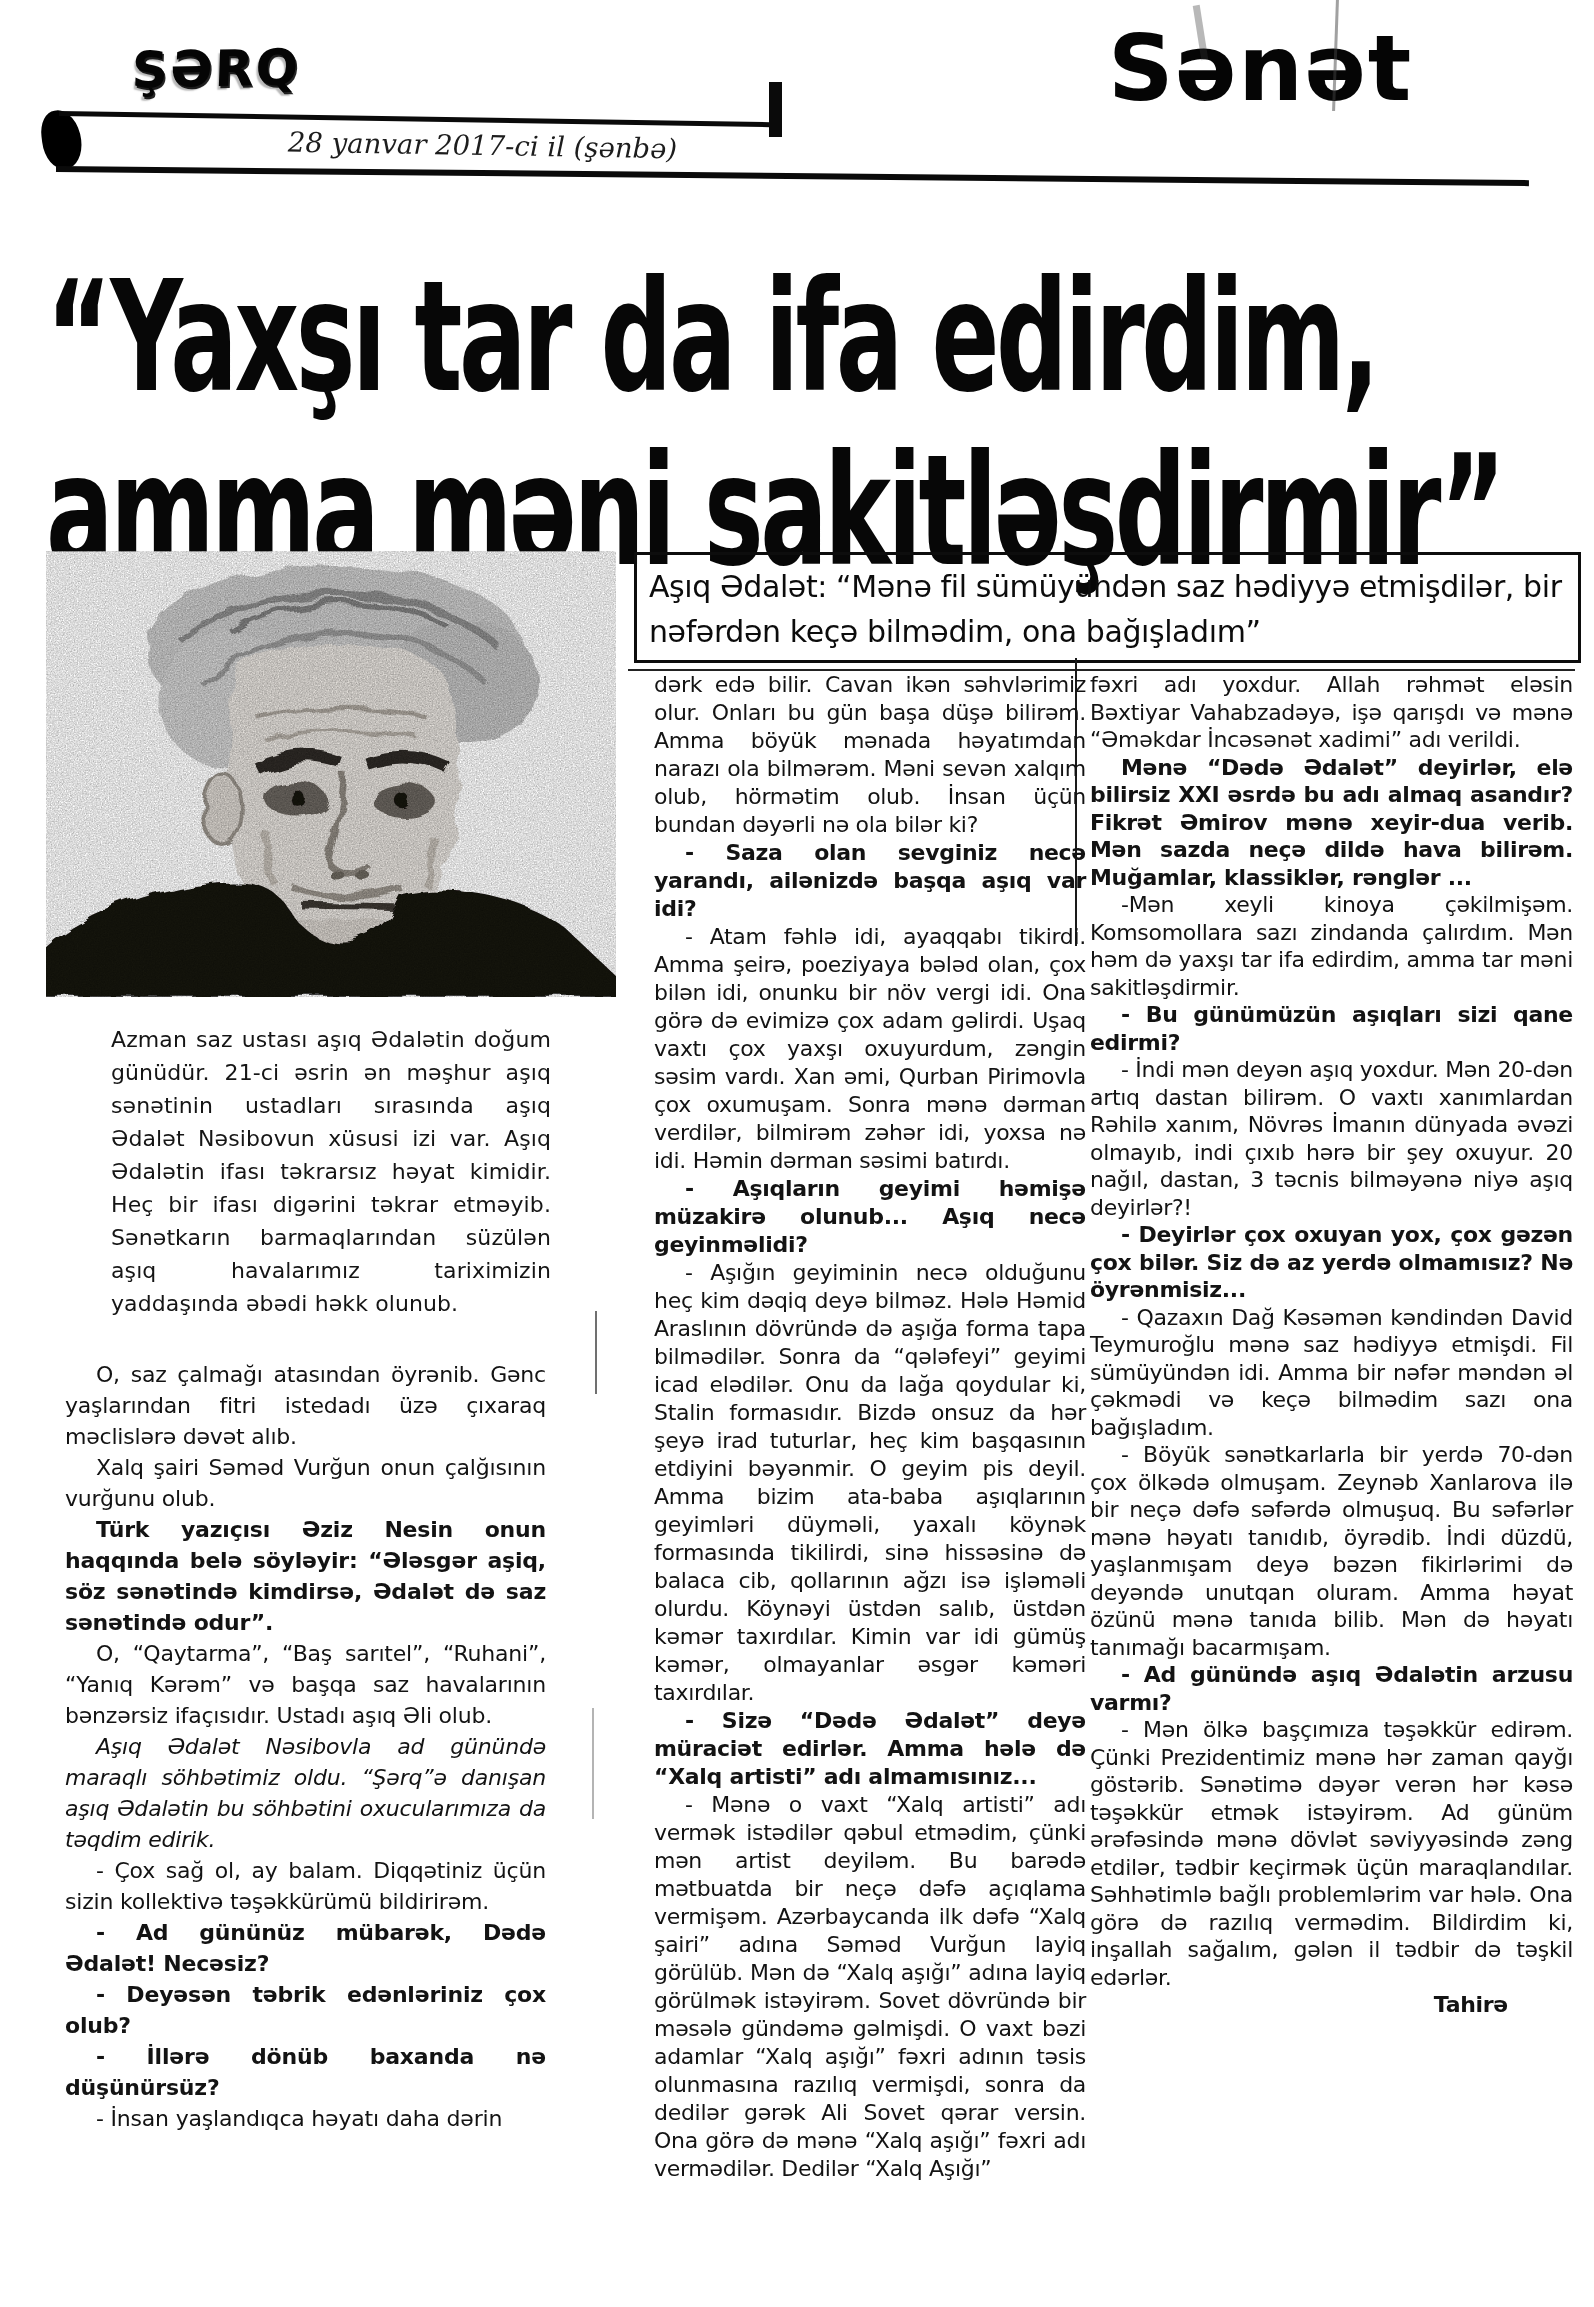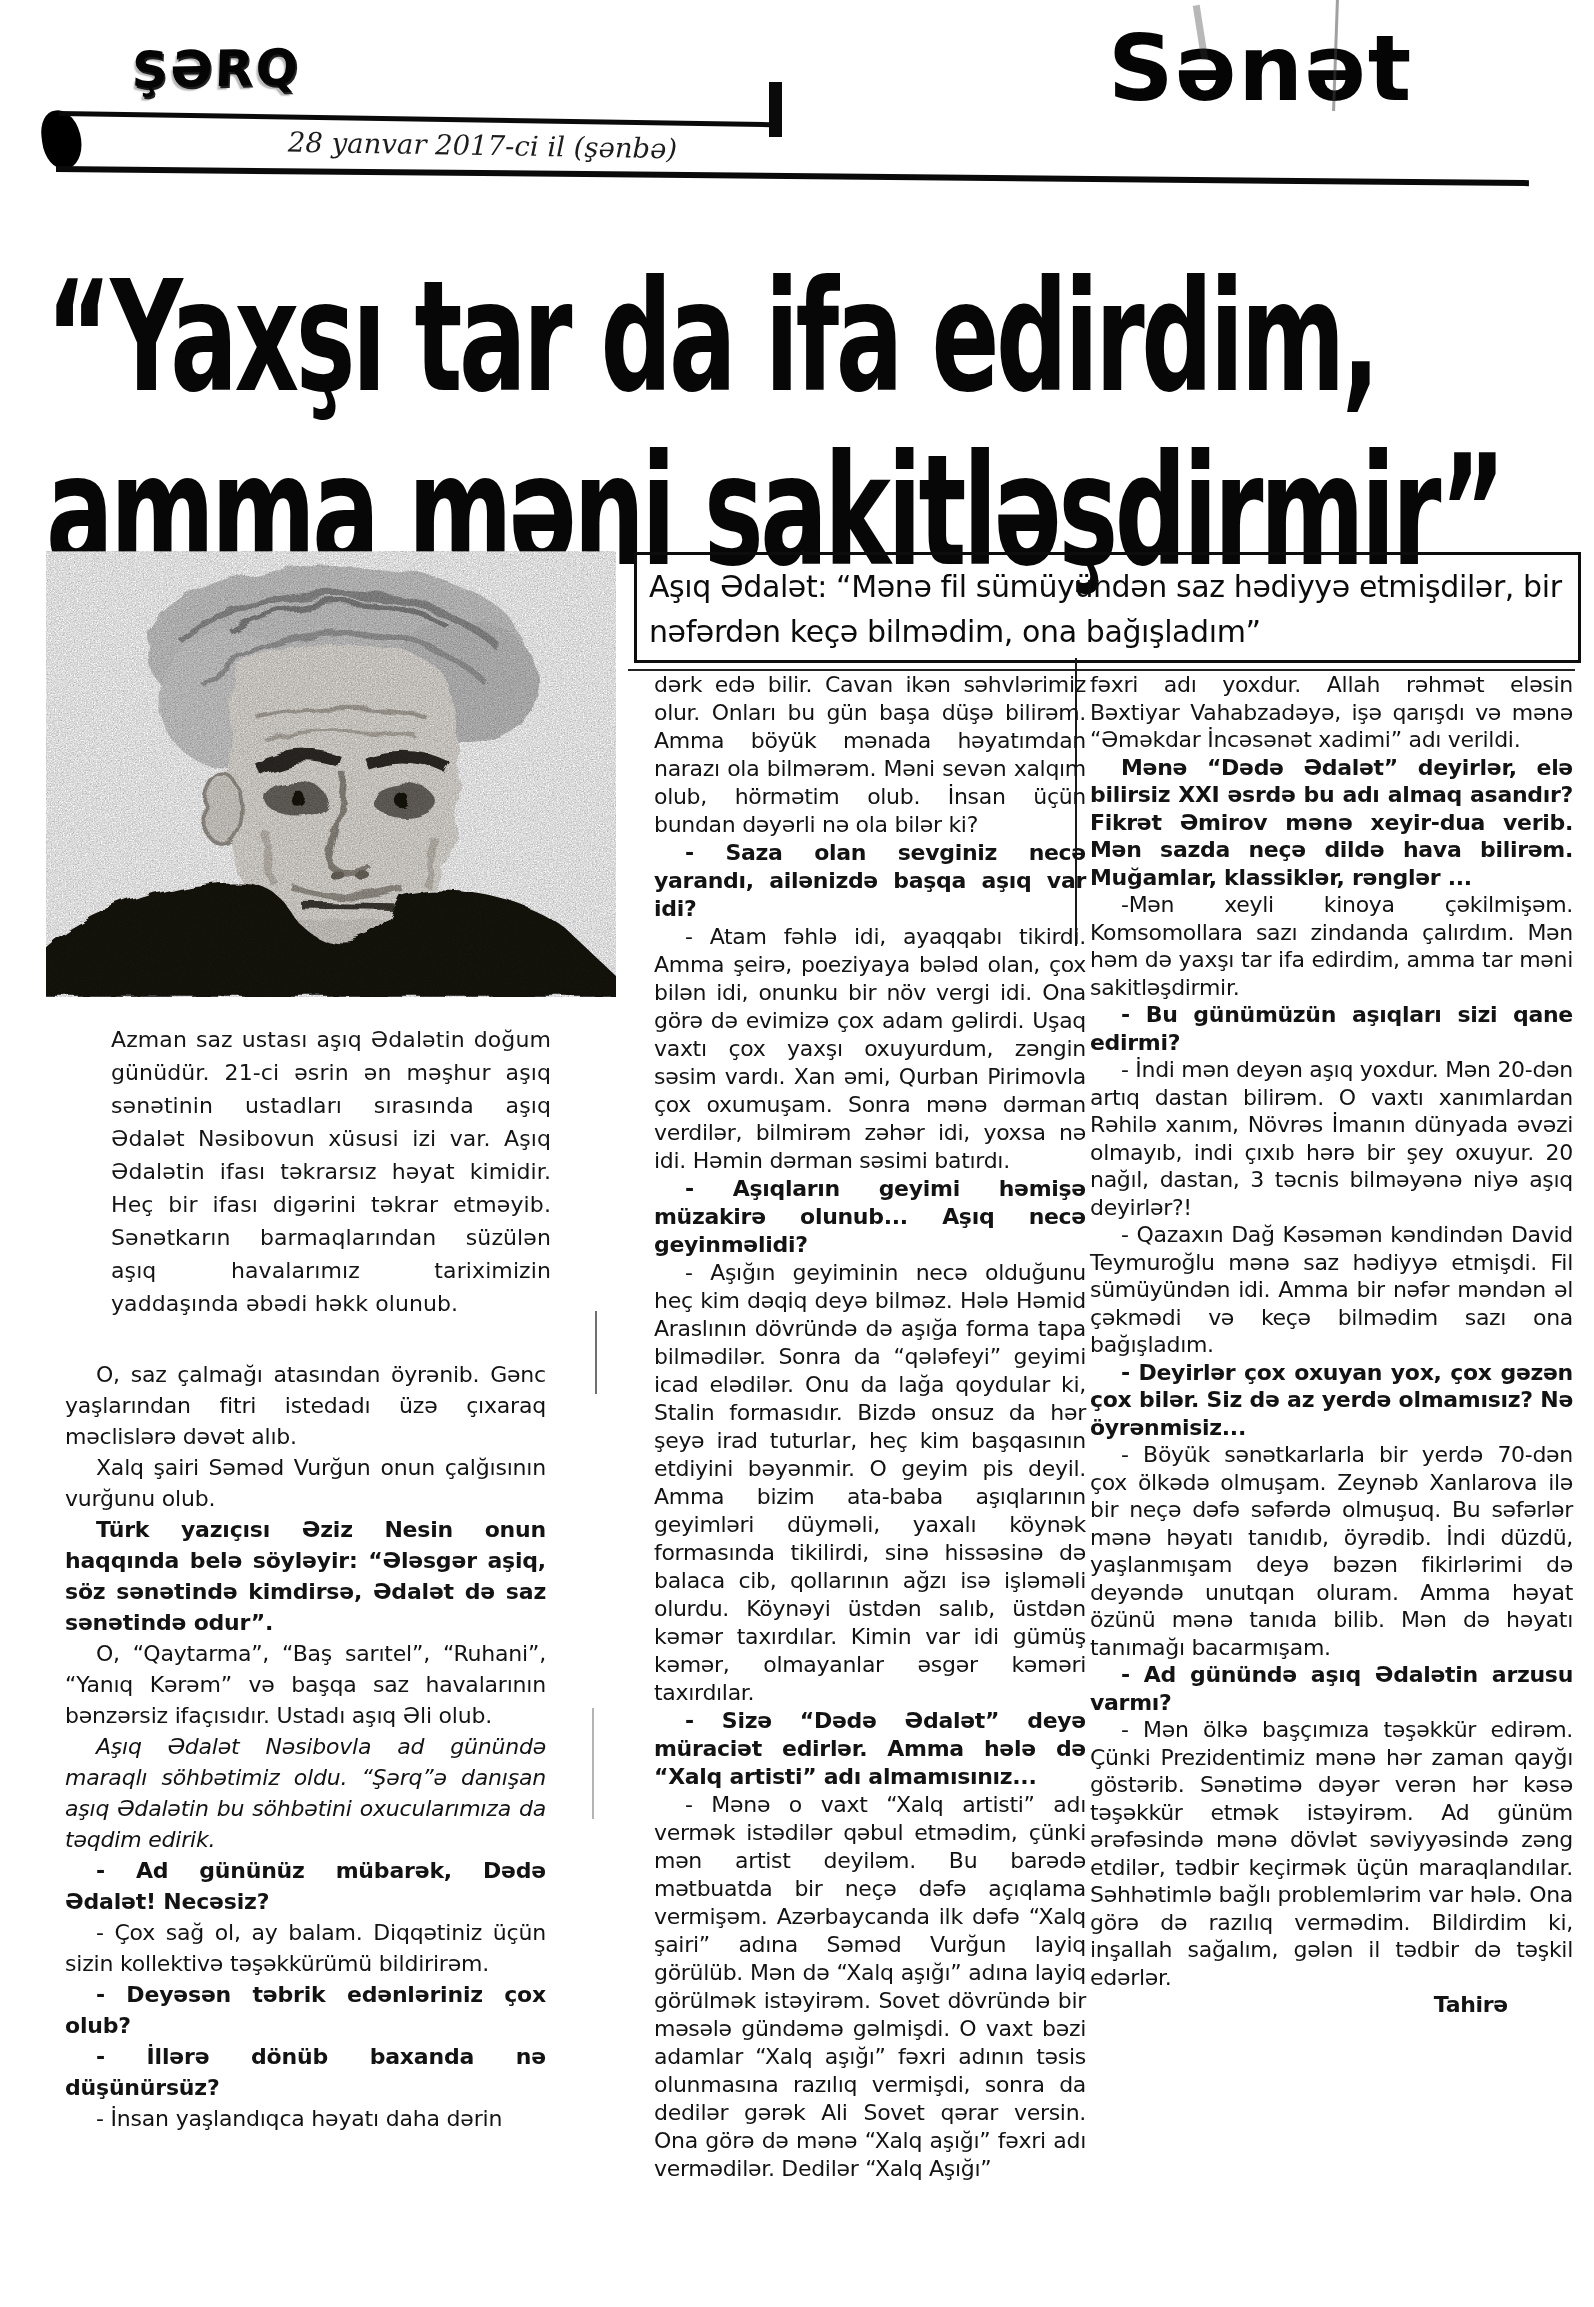--- a/index.html
+++ b/index.html
@@ -133,22 +133,22 @@
   <div class="vrule3"></div>
 
   <div class="caption">Azman saz ustası aşıq Ədalətin doğum günüdür. 21-ci əsrin ən məşhur aşıq sənətinin ustadları sırasında aşıq Ədalət Nəsibovun xüsusi izi var. Aşıq Ədalətin ifası təkrarsız həyat kimidir. Heç bir ifası digərini təkrar etməyib. Sənətkarın barmaqlarından süzülən aşıq havalarımız tariximizin yaddaşında əbədi həkk olunub.</div>
 
   <div class="col col-left">
     <p class="ind">O, saz çalmağı atasından öyrənib. Gənc yaşlarından fitri istedadı üzə çıxaraq məclislərə dəvət alıb.</p>
     <p class="ind">Xalq şairi Səməd Vurğun onun çalğısının vurğunu olub.</p>
     <p class="ind q">Türk yazıçısı Əziz Nesin onun haqqında belə söyləyir: “Ələsgər aşiq, söz sənətində kimdirsə, Ədalət də saz sənətində odur”.</p>
     <p class="ind">O, “Qaytarma”, “Baş sarıtel”, “Ruhani”, “Yanıq Kərəm” və başqa saz havalarının bənzərsiz ifaçısıdır. Ustadı aşıq Əli olub.</p>
     <p class="ind intro">Aşıq Ədalət Nəsibovla ad günündə maraqlı söhbətimiz oldu. “Şərq”ə danışan aşıq Ədalətin bu söhbətini oxucularımıza da təqdim edirik.</p>
+    <p class="ind">- Çox sağ ol, ay balam. Diqqətiniz üçün sizin kollektivə təşəkkürümü bildirirəm.</p>
     <p class="ind q">- Ad gününüz mübarək, Dədə Ədalət! Necəsiz?</p>
-    <p class="ind">- Çox sağ ol, ay balam. Diqqətiniz üçün sizin kollektivə təşəkkürümü bildirirəm.</p>
     <p class="ind q">- Deyəsən təbrik edənləriniz çox olub?</p>
     <p class="ind q">- İllərə dönüb baxanda nə düşünürsüz?</p>
     <p class="ind">- İnsan yaşlandıqca həyatı daha dərin</p>
   </div>
 
   <div class="col col-mid">
     <p>dərk edə bilir. Cavan ikən səhvlərimiz olur. Onları bu gün başa düşə bilirəm. Amma böyük mənada həyatımdan narazı ola bilmərəm. Məni sevən xalqım olub, hörmətim olub. İnsan üçün bundan dəyərli nə ola bilər ki?</p>
     <p class="ind q">- Saza olan sevginiz necə yarandı, ailənizdə başqa aşıq var idi?</p>
     <p class="ind">- Atam fəhlə idi, ayaqqabı tikirdi. Amma şeirə, poeziyaya bələd olan, çox bilən idi, onunku bir növ vergi idi. Ona görə də evimizə çox adam gəlirdi. Uşaq vaxtı çox yaxşı oxuyurdum, zəngin səsim vardı. Xan əmi, Qurban Pirimovla çox oxumuşam. Sonra mənə dərman verdilər, bilmirəm zəhər idi, yoxsa nə idi. Həmin dərman səsimi batırdı.</p>
     <p class="ind q">- Aşıqların geyimi həmişə müzakirə olunub... Aşıq necə geyinməlidi?</p>
@@ -156,22 +156,22 @@
     <p class="ind q">- Sizə “Dədə Ədalət” deyə müraciət edirlər. Amma hələ də “Xalq artisti” adı almamısınız...</p>
     <p class="ind">- Mənə o vaxt “Xalq artisti” adı vermək istədilər qəbul etmədim, çünki mən artist deyiləm. Bu barədə mətbuatda bir neçə dəfə açıqlama vermişəm. Azərbaycanda ilk dəfə “Xalq şairi” adına Səməd Vurğun layiq görülüb. Mən də “Xalq aşığı” adına layiq görülmək istəyirəm. Sovet dövründə bir məsələ gündəmə gəlmişdi. O vaxt bəzi adamlar “Xalq aşığı” fəxri adının təsis olunmasına razılıq vermişdi, sonra da dedilər gərək Ali Sovet qərar versin. Ona görə də mənə “Xalq aşığı” fəxri adı vermədilər. Dedilər “Xalq Aşığı”</p>
   </div>
 
   <div class="col col-right">
     <p>fəxri adı yoxdur. Allah rəhmət eləsin Bəxtiyar Vahabzadəyə, işə qarışdı və mənə “Əməkdar İncəsənət xadimi” adı verildi.</p>
     <p class="ind q">Mənə “Dədə Ədalət” deyirlər, elə bilirsiz XXI əsrdə bu adı almaq asandır? Fikrət Əmirov mənə xeyir-dua verib. Mən sazda neçə dildə hava bilirəm. Muğamlar, klassiklər, rənglər ...</p>
     <p class="ind">-Mən xeyli kinoya çəkilmişəm. Komsomollara sazı zindanda çalırdım. Mən həm də yaxşı tar ifa edirdim, amma tar məni sakitləşdirmir.</p>
     <p class="ind q">- Bu günümüzün aşıqları sizi qane edirmi?</p>
     <p class="ind">- İndi mən deyən aşıq yoxdur. Mən 20-dən artıq dastan bilirəm. O vaxtı xanımlardan Rəhilə xanım, Növrəs İmanın dünyada əvəzi olmayıb, indi çıxıb hərə bir şey oxuyur. 20 nağıl, dastan, 3 təcnis bilməyənə niyə aşıq deyirlər?!</p>
+    <p class="ind q">- Deyirlər çox oxuyan yox, çox gəzən çox bilər. Siz də az yerdə olmamısız? Nə öyrənmisiz...</p>
     <p class="ind">- Qazaxın Dağ Kəsəmən kəndindən David Teymuroğlu mənə saz hədiyyə etmişdi. Fil sümüyündən idi. Amma bir nəfər məndən əl çəkmədi və keçə bilmədim sazı ona bağışladım.</p>
-    <p class="ind q">- Deyirlər çox oxuyan yox, çox gəzən çox bilər. Siz də az yerdə olmamısız? Nə öyrənmisiz...</p>
     <p class="ind">- Böyük sənətkarlarla bir yerdə 70-dən çox ölkədə olmuşam. Zeynəb Xanlarova ilə bir neçə dəfə səfərdə olmuşuq. Bu səfərlər mənə həyatı tanıdıb, öyrədib. İndi düzdü, yaşlanmışam deyə bəzən fikirlərimi də deyəndə unutqan oluram. Amma həyat özünü mənə tanıda bilib. Mən də həyatı tanımağı bacarmışam.</p>
     <p class="ind q">- Ad günündə aşıq Ədalətin arzusu varmı?</p>
     <p class="ind">- Mən ölkə başçımıza təşəkkür edirəm. Çünki Prezidentimiz mənə hər zaman qayğı göstərib. Sənətimə dəyər verən hər kəsə təşəkkür etmək istəyirəm. Ad günüm ərəfəsində mənə dövlət səviyyəsində zəng etdilər, tədbir keçirmək üçün maraqlandılar. Səhhətimlə bağlı problemlərim var hələ. Ona görə də razılıq vermədim. Bildirdim ki, inşallah sağalım, gələn il tədbir də təşkil edərlər.</p>
     <p class="byline">Tahirə</p>
   </div>
 
 </div>
 
 
 </body></html>

